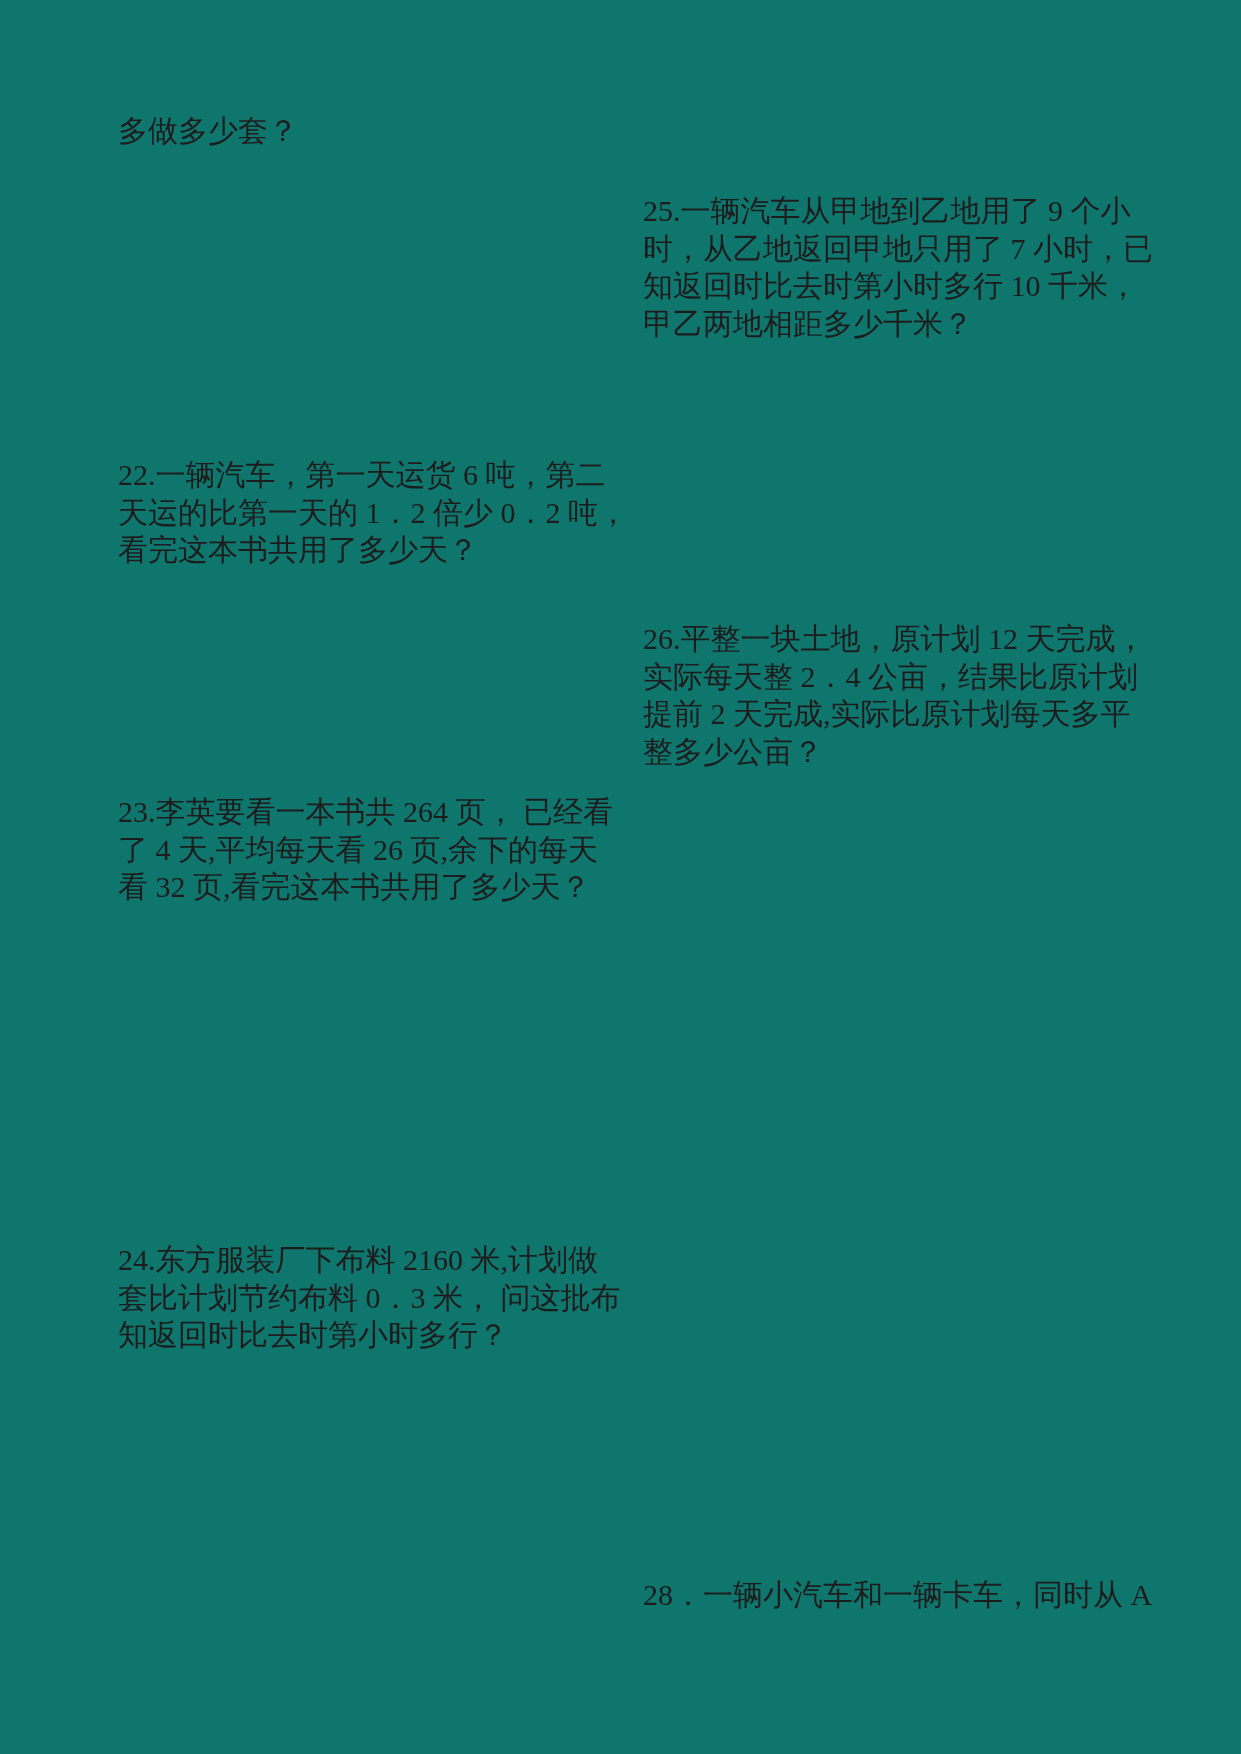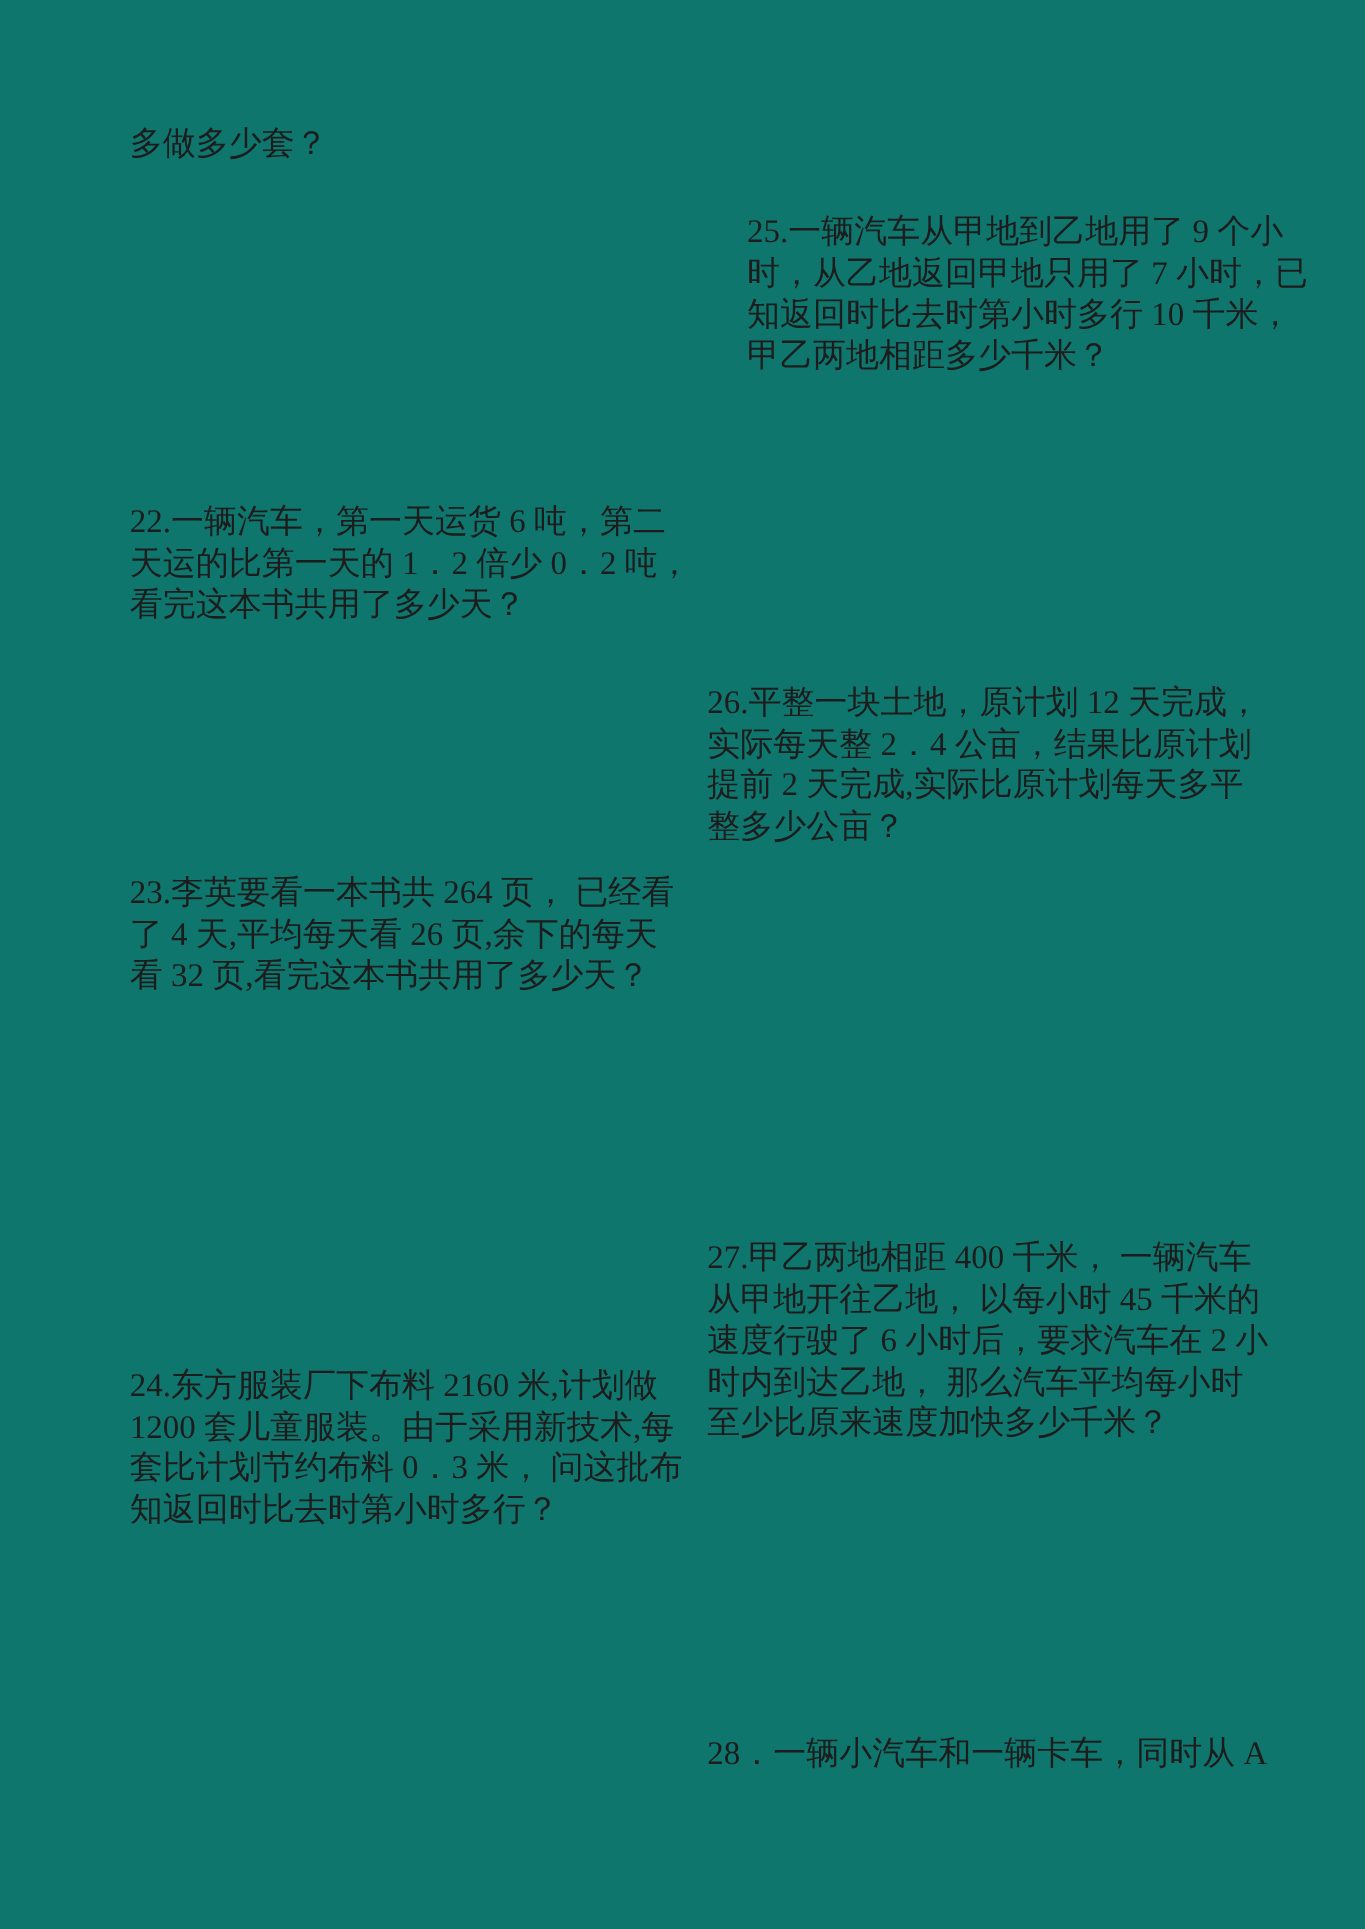--- a/index.html
+++ b/index.html
@@ -24,21 +24,21 @@
     white-space: nowrap;
   }
   .tline {
     height: 37.5px;
   }
   
   .pos-intro { left: 118px; top: 112px; }
   .pos-p22   { left: 118px; top: 456px; }
   .pos-p23   { left: 118px; top: 793px; }
   .pos-p24   { left: 118px; top: 1241px; }
-  .pos-p25   { left: 643px; top: 192px; margin-left: 36px; }
+  .pos-p25   { left: 643px; top: 192px; }
   .pos-p26   { left: 643px; top: 620px; }
   .pos-p27   { left: 643px; top: 1125px; }
   .pos-p28   { left: 643px; top: 1576px; }
 </style>
 </head>
 <body>
 
 <div class="page">
 
   <div class="tblock pos-intro">
@@ -64,31 +64,23 @@
     <div class="tline">提前 2 天完成,实际比原计划每天多平</div>
     <div class="tline">整多少公亩？</div>
   </div>
 
   <div class="tblock pos-p23">
     <div class="tline">23.李英要看一本书共 264 页， 已经看</div>
     <div class="tline">了 4 天,平均每天看 26 页,余下的每天</div>
     <div class="tline">看 32 页,看完这本书共用了多少天？</div>
   </div>
 
-  <div class="tblock pos-p27">
-    <div class="tline">27.甲乙两地相距 400 千米， 一辆汽车</div>
-    <div class="tline">从甲地开往乙地， 以每小时 45 千米的</div>
-    <div class="tline">速度行驶了 6 小时后，要求汽车在 2 小</div>
-    <div class="tline">时内到达乙地，  那么汽车平均每小时</div>
-    <div class="tline">至少比原来速度加快多少千米？</div>
-  </div>
 
   <div class="tblock pos-p24">
     <div class="tline">24.东方服装厂下布料 2160 米,计划做</div>
-    <div class="tline">1200 套儿童服装。由于采用新技术,每</div>
     <div class="tline">套比计划节约布料 0．3 米， 问这批布</div>
     <div class="tline">知返回时比去时第小时多行？</div>
   </div>
 
   <div class="tblock pos-p28">
     <div class="tline">28．一辆小汽车和一辆卡车，同时从 A</div>
   </div>
 
 </div>
 

